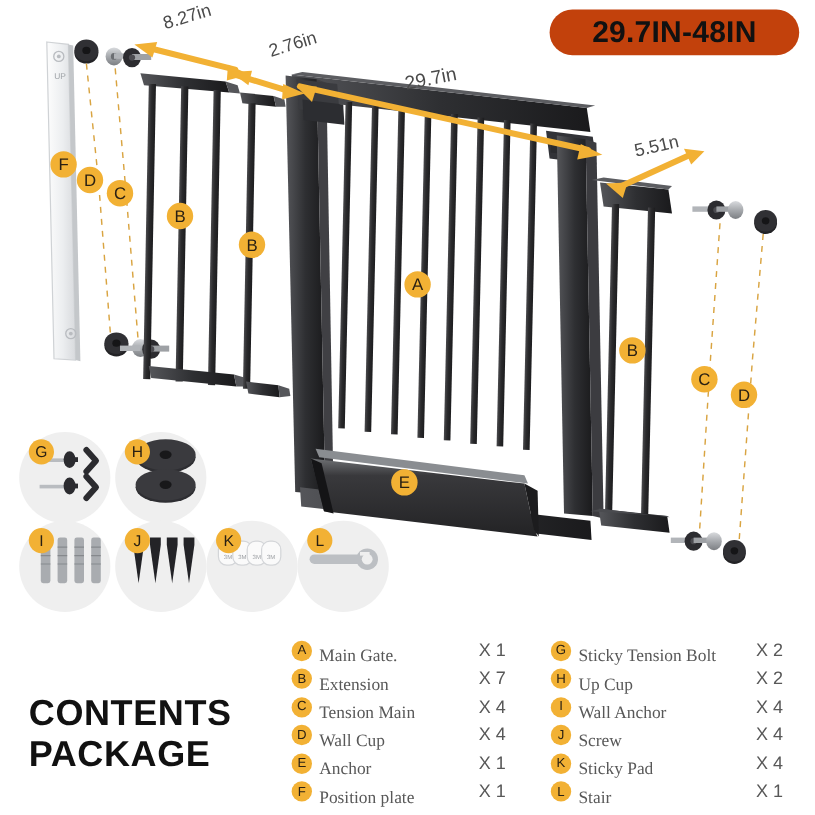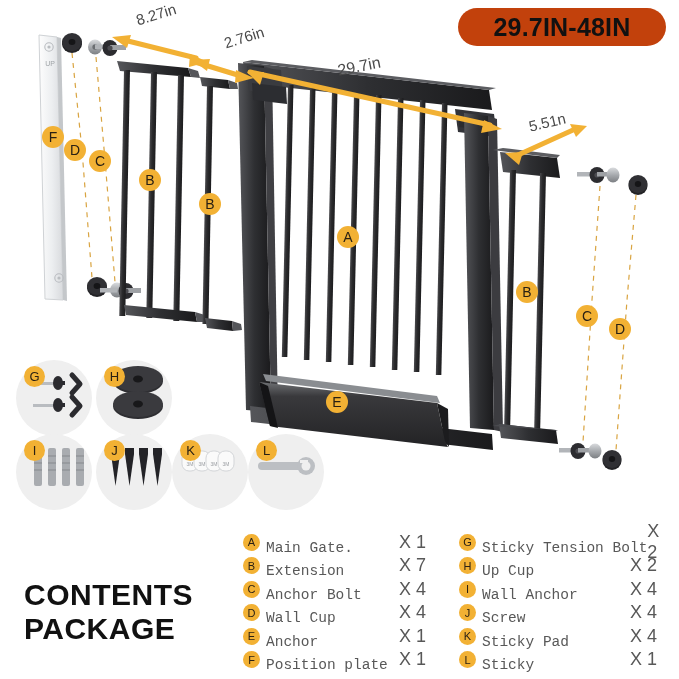--- a/index.html
+++ b/index.html
@@ -55,22 +55,22 @@
   .pkg-col{position:absolute;display:flex;flex-direction:column;gap:1px;}
   .pkg-col.left{left:243px;top:531px;width:200px;}
   .pkg-col.right{left:459px;top:531px;width:215px;}
   .pkg-row{display:flex;align-items:center;height:22.5px;}
   .pkg-dot{
     width:17px;height:17px;border-radius:50%;background:#F2B134;flex:none;
     color:#2a2013;font-size:11px;display:flex;align-items:center;justify-content:center;
     font-family:"Liberation Sans",sans-serif;
   }
   .pkg-name{margin-left:6px;font-size:14.5px;color:#585858;
-            font-family:Liberation Mono, monospace;white-space:nowrap;margin-top:11px;}
-  .pkg-qty{margin-left:auto;font-size:18px;color:#585858;
+            font-family:Liberation Serif, serif;white-space:nowrap;margin-top:11px;}
+  .pkg-qty{margin-left:auto;font-size:15px;color:#585858;
            font-family:"Liberation Sans",sans-serif;}
   .pkg-col.left  .pkg-qty{width:44px;}
   .pkg-col.right .pkg-qty{width:44px;}
 </style>
 </head>
 <body>
 
 <div id="root">
 
   <div class="size-pill">
@@ -365,21 +365,21 @@
       <div class="pkg-name">Main Gate.</div>
       <div class="pkg-qty">X 1</div>
     </div>
     <div class="pkg-row">
       <div class="pkg-dot">B</div>
       <div class="pkg-name">Extension</div>
       <div class="pkg-qty">X 7</div>
     </div>
     <div class="pkg-row">
       <div class="pkg-dot">C</div>
-      <div class="pkg-name">Anchor Bolt</div>
+      <div class="pkg-name">Tension Main</div>
       <div class="pkg-qty">X 4</div>
     </div>
     <div class="pkg-row">
       <div class="pkg-dot">D</div>
       <div class="pkg-name">Wall Cup</div>
       <div class="pkg-qty">X 4</div>
     </div>
     <div class="pkg-row">
       <div class="pkg-dot">E</div>
       <div class="pkg-name">Anchor</div>
@@ -413,18 +413,18 @@
       <div class="pkg-name">Screw</div>
       <div class="pkg-qty">X 4</div>
     </div>
     <div class="pkg-row">
       <div class="pkg-dot">K</div>
       <div class="pkg-name">Sticky Pad</div>
       <div class="pkg-qty">X 4</div>
     </div>
     <div class="pkg-row">
       <div class="pkg-dot">L</div>
-      <div class="pkg-name">Sticky</div>
+      <div class="pkg-name">Stair</div>
       <div class="pkg-qty">X 1</div>
     </div>
   </div>
 
 </div>
 
 </body></html>

